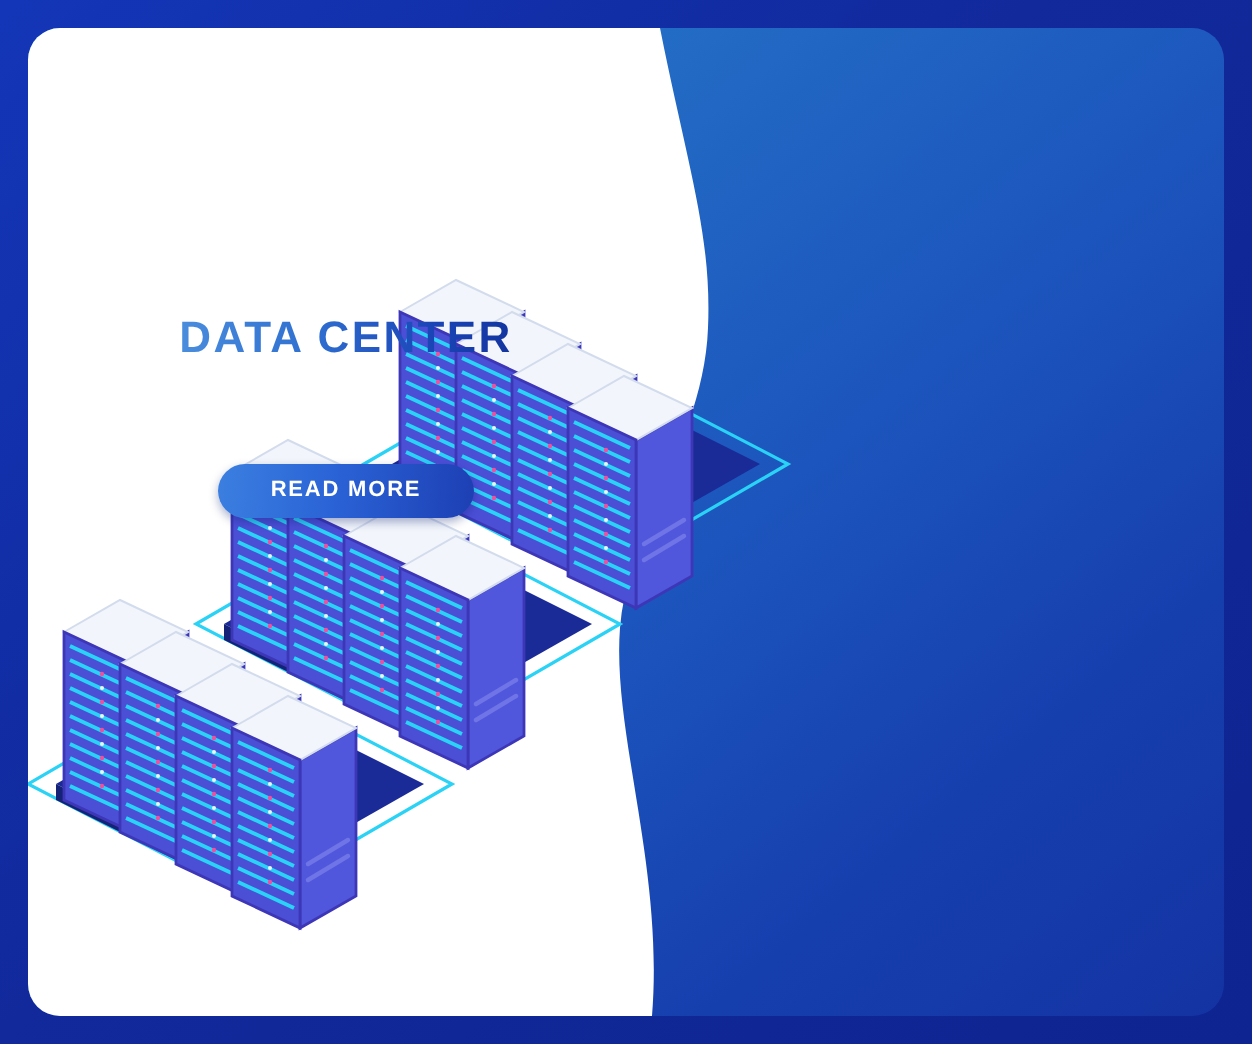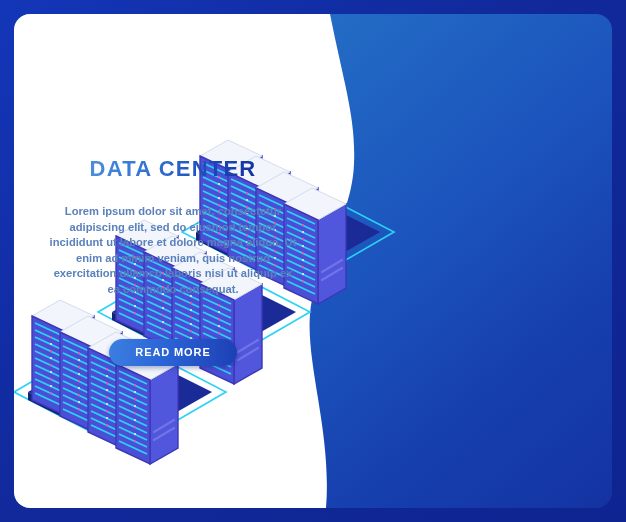--- a/index.html
+++ b/index.html
@@ -41,21 +41,21 @@
     margin:0 0 22px 0;white-space:nowrap;
     background:linear-gradient(90deg,#4a8ddd 0%,#2f6fd0 40%,#1b46b8 75%,#12349f 100%);
     -webkit-background-clip:text;background-clip:text;
     -webkit-text-fill-color:transparent;color:#2f6fd0;
   }
   .body-copy{
     margin:0;text-align:center;
     font-size:11.2px;line-height:15.6px;font-weight:bold;
     color:#5b81bc;width:248px;
   }
-  .btn-wrap{margin-top:41px;}
+  .btn-wrap{margin-top:28px;}
   .read-more{
     display:inline-block;border:none;outline:none;cursor:pointer;
     padding:0 26px;height:27px;line-height:27px;border-radius:14px;
     font-family:"Liberation Sans", sans-serif;
     font-size:11px;font-weight:bold;letter-spacing:0.9px;color:#ffffff;
     background:linear-gradient(95deg,#3b7fe0 0%,#2a63d6 45%,#1d3fb4 100%);
     box-shadow:0 2px 5px rgba(10,30,110,.35);
   }
 
   
@@ -149,20 +149,19 @@
           <use href="#rack-row" x="84" y="252"></use>
         </g>
         <g>
           <use href="#rack-row" x="0" y="332"></use>
         </g>
       </svg>
     </div>
 
     <div class="content">
       <h1 class="title">DATA CENTER</h1>
-      <p class="body-copy">Lorem ipsum dolor sit amet, consectetur adipiscing elit, sed do eiusmod tempor incididunt ut labore et dolore magna aliqua. Ut enim ad minim veniam, quis nostrud exercitation ullamco laboris nisi ut aliquip ex ea commodo consequat.</p>
       <div class="btn-wrap">
         <button class="read-more">READ MORE</button>
       </div>
     </div>
 
   </div>
 </div>
 
 </body></html>

